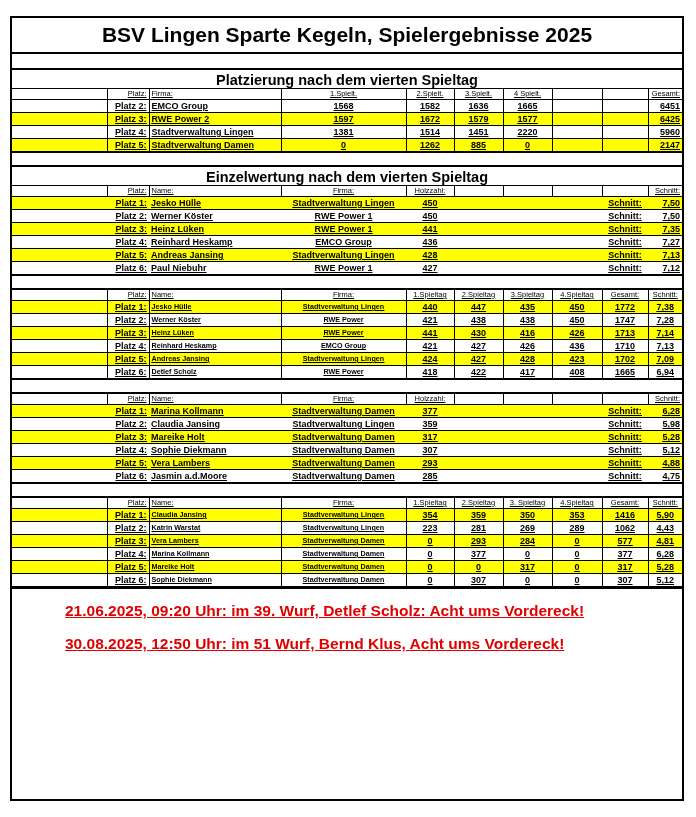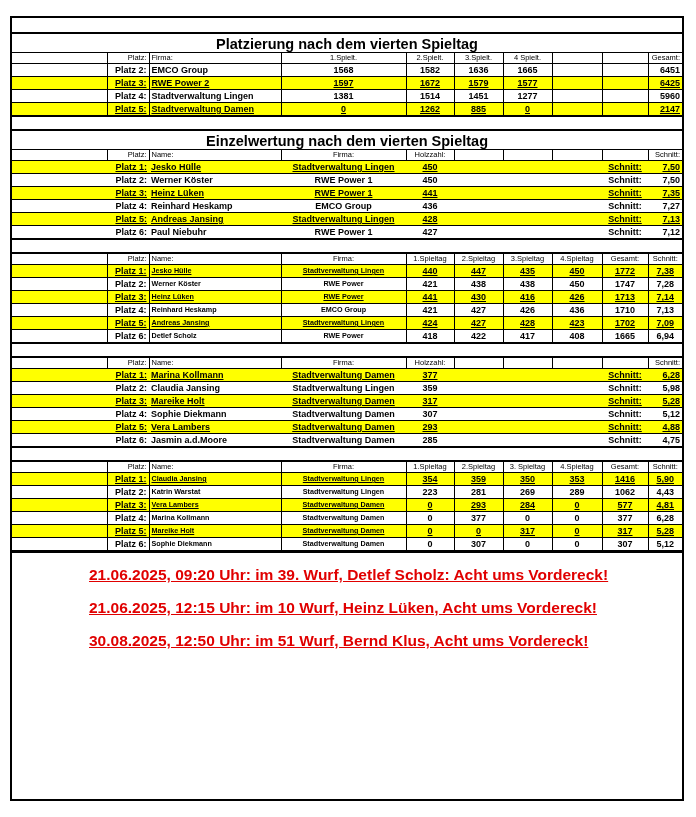--- a/index.html
+++ b/index.html
@@ -1,42 +1,43 @@
 <!DOCTYPE html>
 <html><head>
 <meta charset="utf-8">
 <style>
   html, body { margin:0; padding:0; background:#ffffff; }
   body { width:696px; height:817px; position:relative; font-family:"Liberation Sans", sans-serif; color:#000; }
   .sheet { position:absolute; left:10px; top:16px; width:674px; height:785px; border:2px solid #000; box-sizing:border-box; background:#fff; }
   .title { height:34px; line-height:34px; text-align:center; font-weight:bold; font-size:21px; border-bottom:2px solid #000; }
   .spacer { height:14px; border-bottom:2px solid #000; }
   .sec-title { height:18px; line-height:20px; text-align:center; font-weight:bold; font-size:14.5px; border-bottom:1px solid #000; }
-  table { border-collapse:collapse; width:100%; table-layout:fixed; }
+  table { border-collapse:collapse; width:100%; table-layout:fixed;text-decoration:underline; }
   td { border:1px solid #000; border-top:none; font-size:9px; font-weight:bold; height:12px; padding:0 2px; white-space:nowrap; overflow:hidden; line-height:12px; }
   td:first-child { border-left:none; }
   td:last-child { border-right:none; }
   tr.hdr td { font-weight:normal; font-size:7.5px; height:10px; line-height:10px; }
   tr.yellow td { background:#ffff00; }
   .r { text-align:right; }
   .c { text-align:center; }
   .l { text-align:left; }
   .ul { text-decoration:underline; }
   .red { color:#e00000; }
   .small td { font-size:7.2px; }
   .small td.p { font-size:9px; }
   .small td.n { font-size:9px; }
   .notes { padding-top:8px; }
-  .note { color:#e00000; font-weight:bold; font-size:15.5px; text-decoration:underline; margin-left:77px; height:33px; line-height:28px; }
+  .note { color:#e00000; font-weight:bold; font-size:15.5px; text-decoration:underline; margin-left:53px; height:33px; line-height:28px; }
   .sec-gap { height:12px; border-top:1px solid #000; border-bottom:2px solid #000; }
 </style>
 </head>
 <body>
 
 <div class="sheet">
+  <div class="title">BSV Lingen Sparte Kegeln,  Spielergebnisse  2025</div>
   <div class="spacer"></div>
 
   <div>
     <div class="sec-title">Platzierung nach dem vierten Spieltag</div>
     <table>
       <colgroup>
         <col style="width:95px">
           <col style="width:42px">
           <col style="width:132px">
           <col style="width:125px">
@@ -84,21 +85,21 @@
         <td></td>
         <td class="r ul">6425</td>
       </tr>
       <tr>
         <td></td>
         <td class="r">Platz 4:</td>
         <td class="l">Stadtverwaltung Lingen</td>
         <td class="c">1381</td>
         <td class="c">1514</td>
         <td class="c">1451</td>
-        <td class="c">1277</td>
+        <td class="c">2220</td>
         <td></td>
         <td></td>
         <td class="r">5960</td>
       </tr>
       <tr class="yellow">
         <td></td>
         <td class="r ul">Platz 5:</td>
         <td class="l ul">Stadtverwaltung Damen</td>
         <td class="c ul">0</td>
         <td class="c ul">1262</td>
@@ -501,16 +502,15 @@
         <td class="c n">307</td>
         <td class="c n">5,12</td>
       </tr>
     </tbody>
       </table>
   </div>
   <div style="border-top:2px solid #000"></div>
 
   <div class="notes">
     <div class="note">21.06.2025, 09:20 Uhr: im 39. Wurf, Detlef Scholz: Acht ums Vordereck!</div>
-    <div class="note">21.06.2025, 12:15 Uhr: im 10 Wurf, Heinz Lüken, Acht ums Vordereck!</div>
     <div class="note">30.08.2025, 12:50 Uhr: im 51 Wurf, Bernd Klus, Acht ums Vordereck!</div>
   </div>
 </div>
 
 </body></html>

